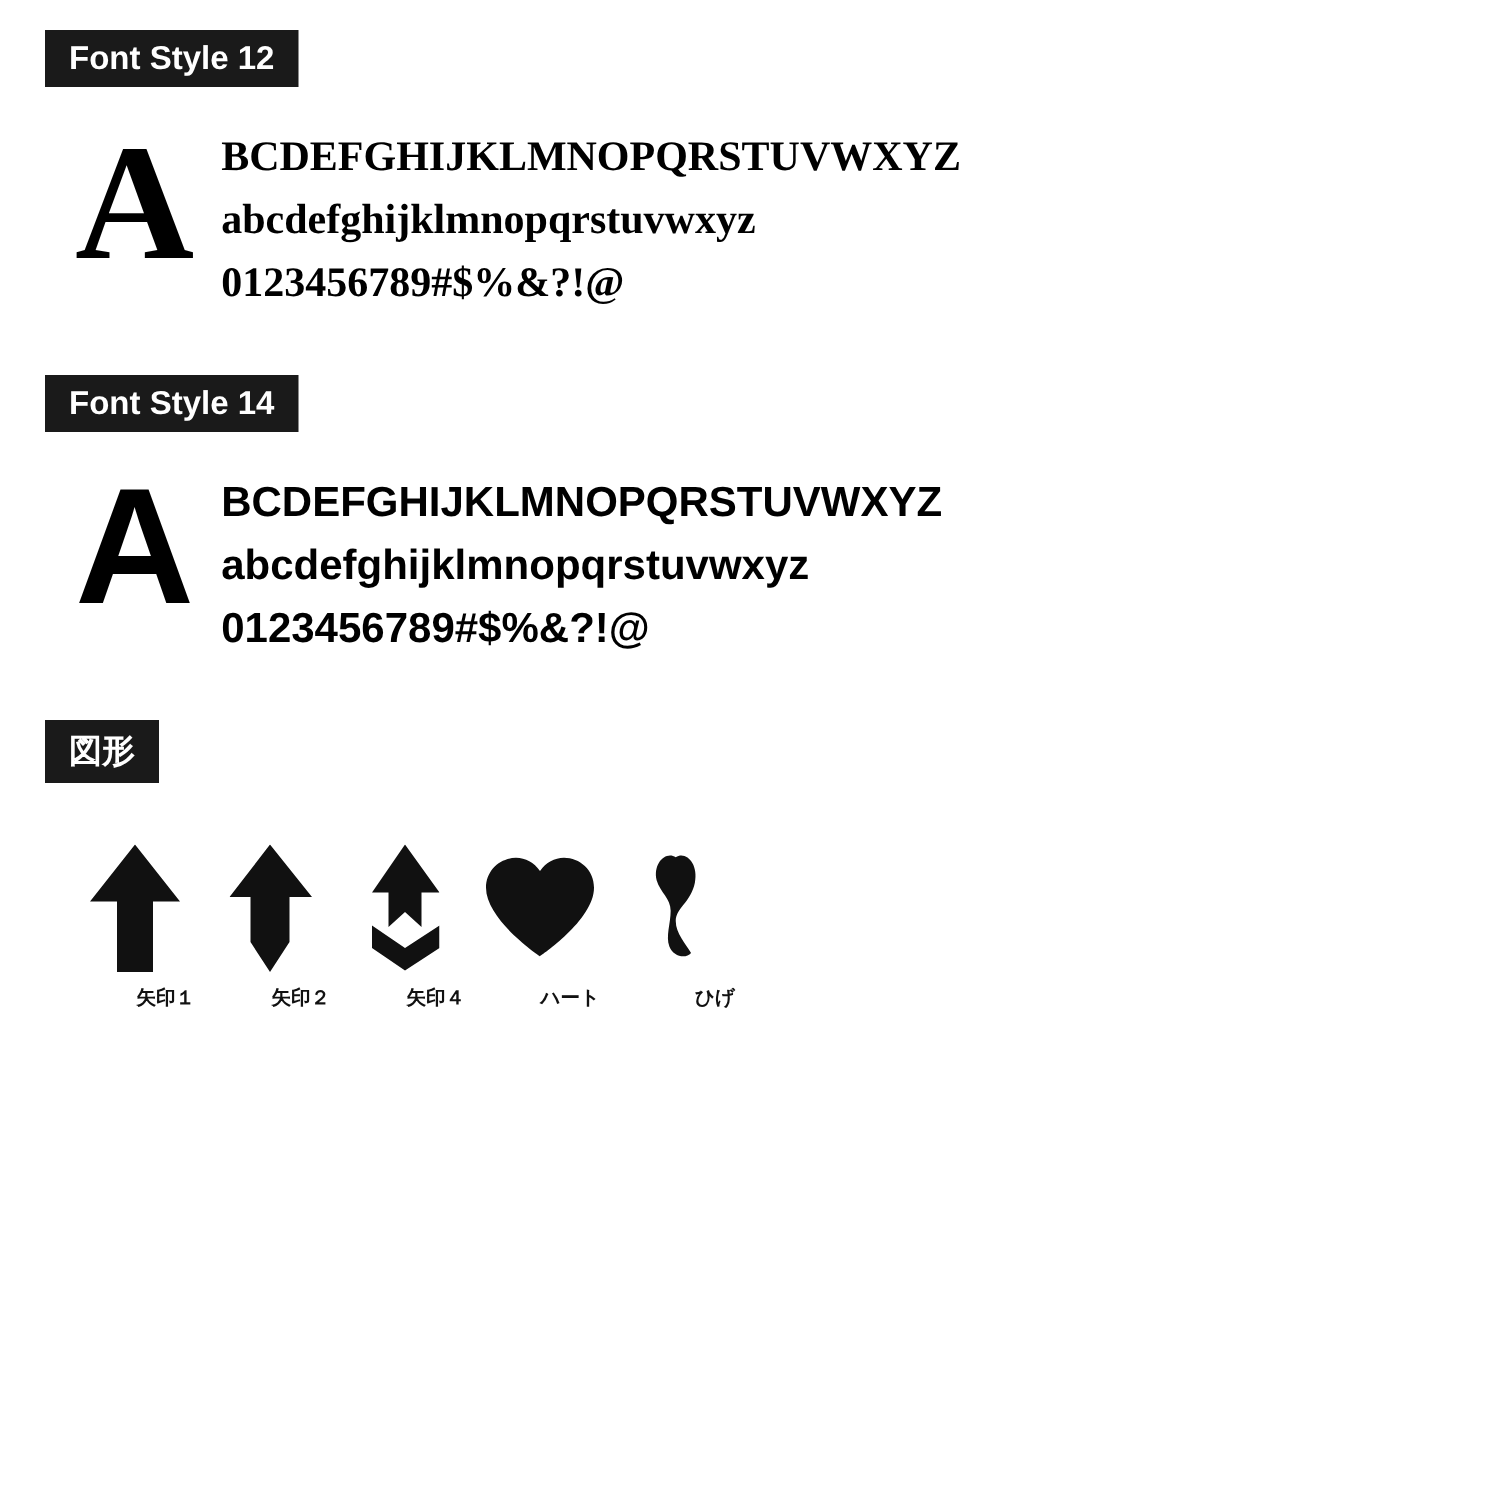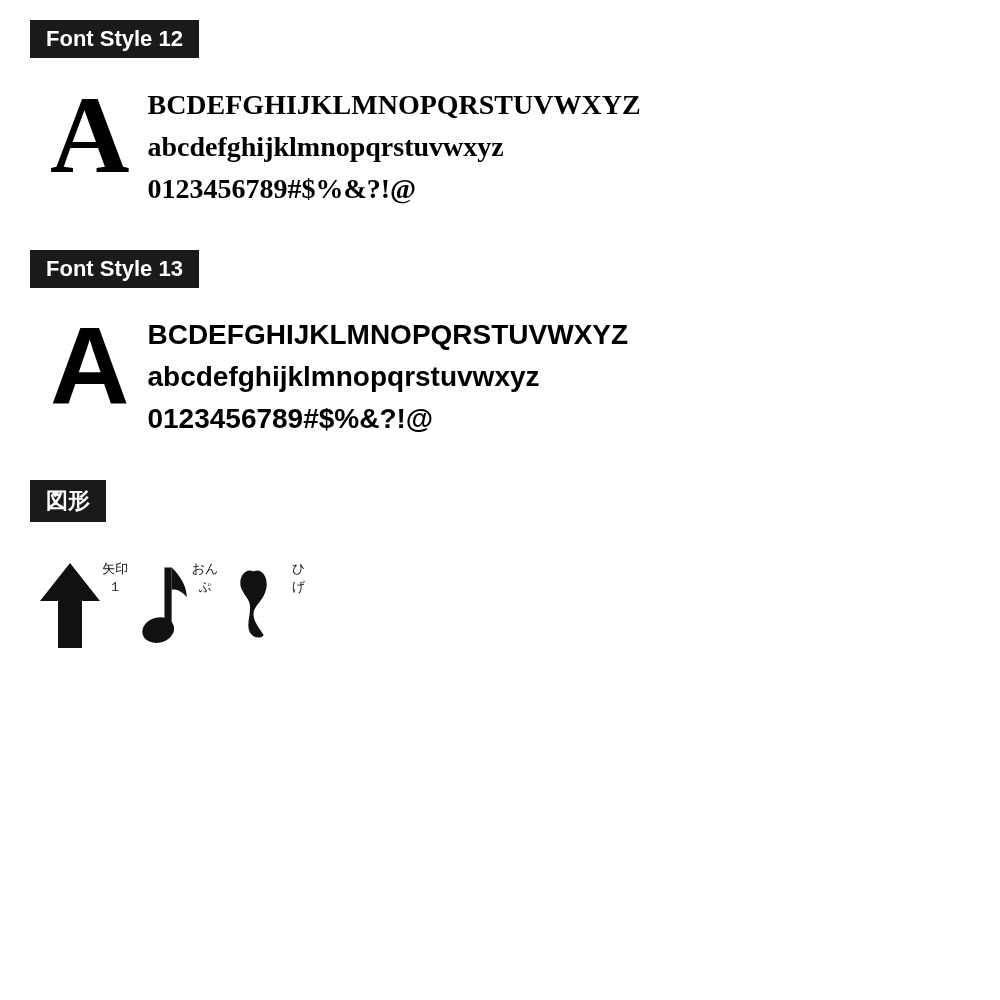--- a/index.html
+++ b/index.html
@@ -82,23 +82,24 @@
     .shapes-grid {
       display: flex;
       align-items: flex-start;
       gap: 0px;
       margin-top: 20px;
       padding-left: 10px;
     }
 
     .shape-item {
       display: flex;
-      flex-direction: row;
-      align-items: flex-start;
+      flex-direction: column;
+      align-items: flex-end;
       width: 90px;
+      font-weight: bold;
     }
 
     .shape-icon {
       width: 80px;
       height: 90px;
       display: flex;
       align-items: center;
       justify-content: center;
       margin-bottom: 6px;
     }
@@ -130,21 +131,21 @@
       <div class="big-letter-12">A</div>
       <div class="char-lines-12">
         <div>BCDEFGHIJKLMNOPQRSTUVWXYZ</div>
         <div>abcdefghijklmnopqrstuvwxyz</div>
         <div>0123456789#$%&amp;?!@</div>
       </div>
     </div>
   </div>
 
   <div class="section-block">
-    <div class="section-header">Font Style 13</div>
+    <div class="section-header">Font Style 14</div>
     <div class="font-style-13-demo">
       <div class="big-letter-13">A</div>
       <div class="char-lines-13">
         <div>BCDEFGHIJKLMNOPQRSTUVWXYZ</div>
         <div>abcdefghijklmnopqrstuvwxyz</div>
         <div>0123456789#$%&amp;?!@</div>
       </div>
     </div>
   </div>
 
@@ -154,40 +155,54 @@
 
       <div class="shape-item">
         <div class="shape-icon">
           <svg width="60" height="85" viewBox="0 0 60 85">
             <polygon points="30,0 60,38 42,38 42,85 18,85 18,38 0,38"></polygon>
           </svg>
         </div>
         <div class="shape-label">矢印１</div>
       </div>
 
-
-
-
-
-
-
-
-      <div class="shape-item">
-        <div class="shape-icon">
-          <svg width="60" height="85" viewBox="0 0 60 95">
-
-            <rect x="35" y="5" width="8" height="65"></rect>
-
-            <path d="M43,5 C43,5 60,20 60,38 C55,32 48,28 43,30 Z"></path>
-
-            <ellipse cx="28" cy="75" rx="18" ry="14" transform="rotate(-15,28,75)"></ellipse>
-          </svg>
-        </div>
-        <div class="shape-label">おんぷ</div>
-      </div>
+      <div class="shape-item">
+        <div class="shape-icon">
+          <svg width="55" height="85" viewBox="0 0 55 85">
+            <polygon points="27,0 55,35 40,35 40,65 27,85 14,65 14,35 0,35"></polygon>
+          </svg>
+        </div>
+        <div class="shape-label">矢印２</div>
+      </div>
+
+
+      <div class="shape-item">
+        <div class="shape-icon">
+          <svg width="45" height="85" viewBox="0 0 45 85">
+
+            <polygon points="22,0 45,32 33,32 33,55 22,45 11,55 11,32 0,32"></polygon>
+
+            <polygon points="0,60 22,75 45,60 45,75 22,90 0,75" transform="translate(0,-6)"></polygon>
+          </svg>
+        </div>
+        <div class="shape-label">矢印４</div>
+      </div>
+
+
+
+
+      <div class="shape-item">
+        <div class="shape-icon">
+          <svg width="80" height="75" viewBox="0 0 100 90">
+            <path d="M50,85 C50,85 5,55 5,28 C5,13 17,3 30,3 C38,3 45,7 50,14 C55,7 62,3 70,3 C83,3 95,13 95,28 C95,55 50,85 50,85 Z"></path>
+          </svg>
+        </div>
+        <div class="shape-label">ハート</div>
+      </div>
+
 
       <div class="shape-item">
         <div class="shape-icon">
           <svg width="35" height="85" viewBox="0 0 40 100">
             <path d="M20,10 C28,5 38,15 35,30 C32,45 20,50 20,60 C20,70 28,78 32,85 C28,90 18,88 15,80 C12,72 16,62 16,52 C16,42 8,38 5,28 C2,15 12,5 20,10 Z"></path>
           </svg>
         </div>
         <div class="shape-label">ひげ</div>
       </div>
 

